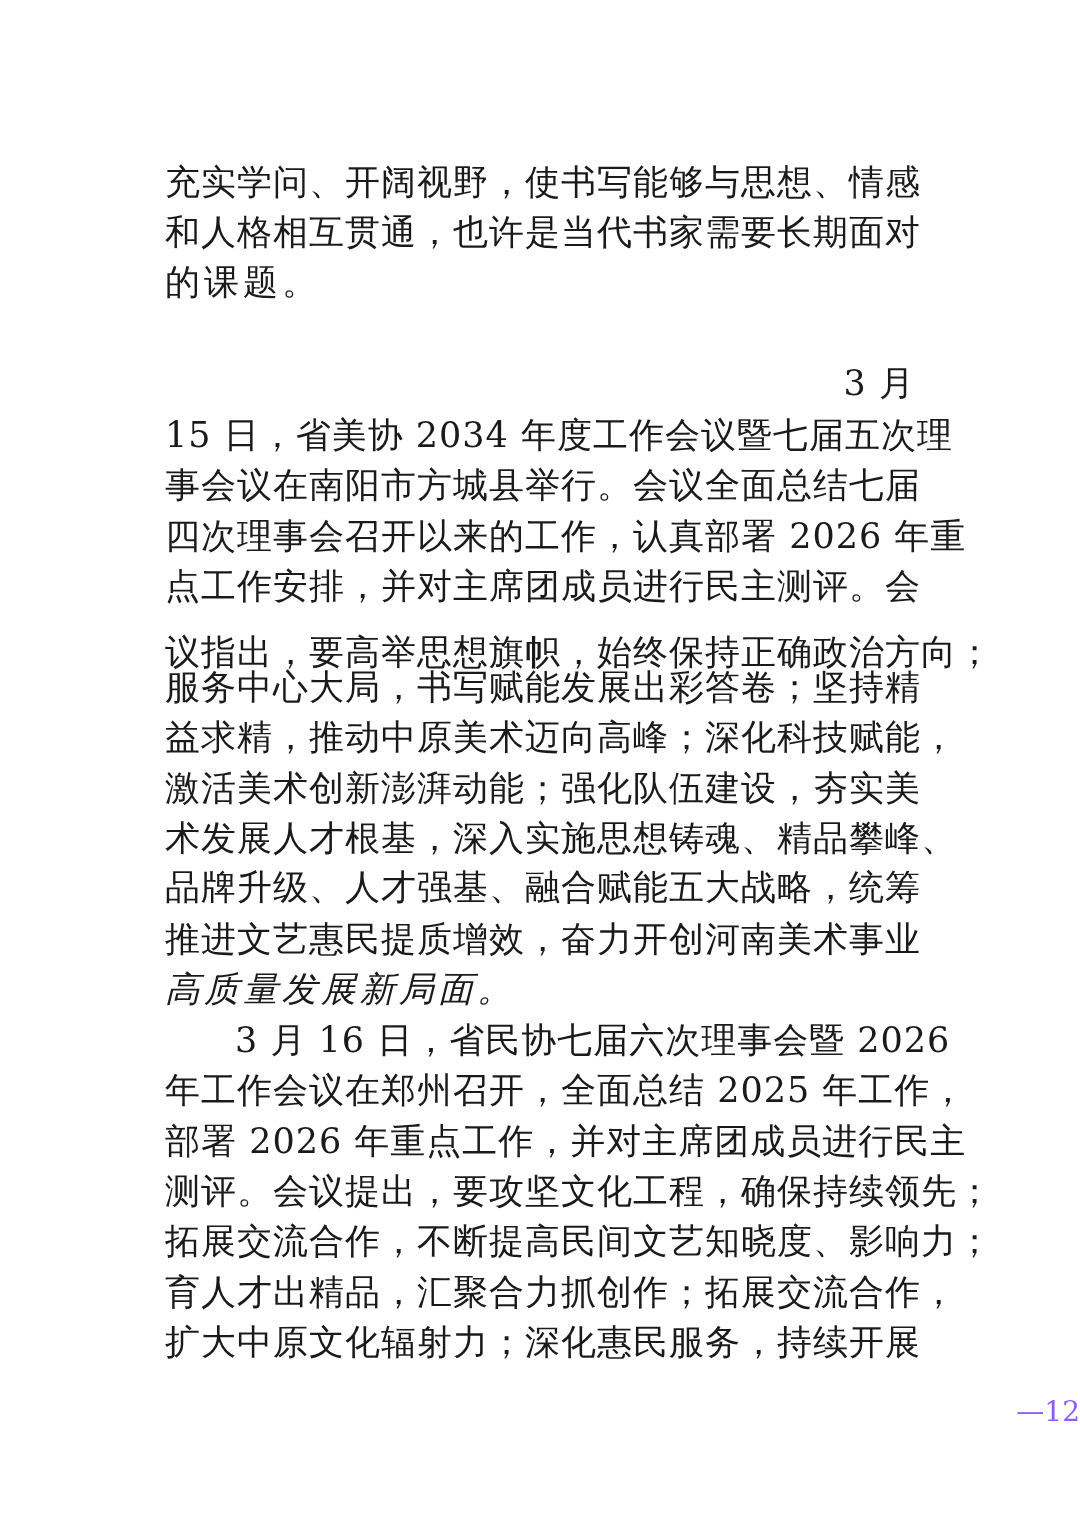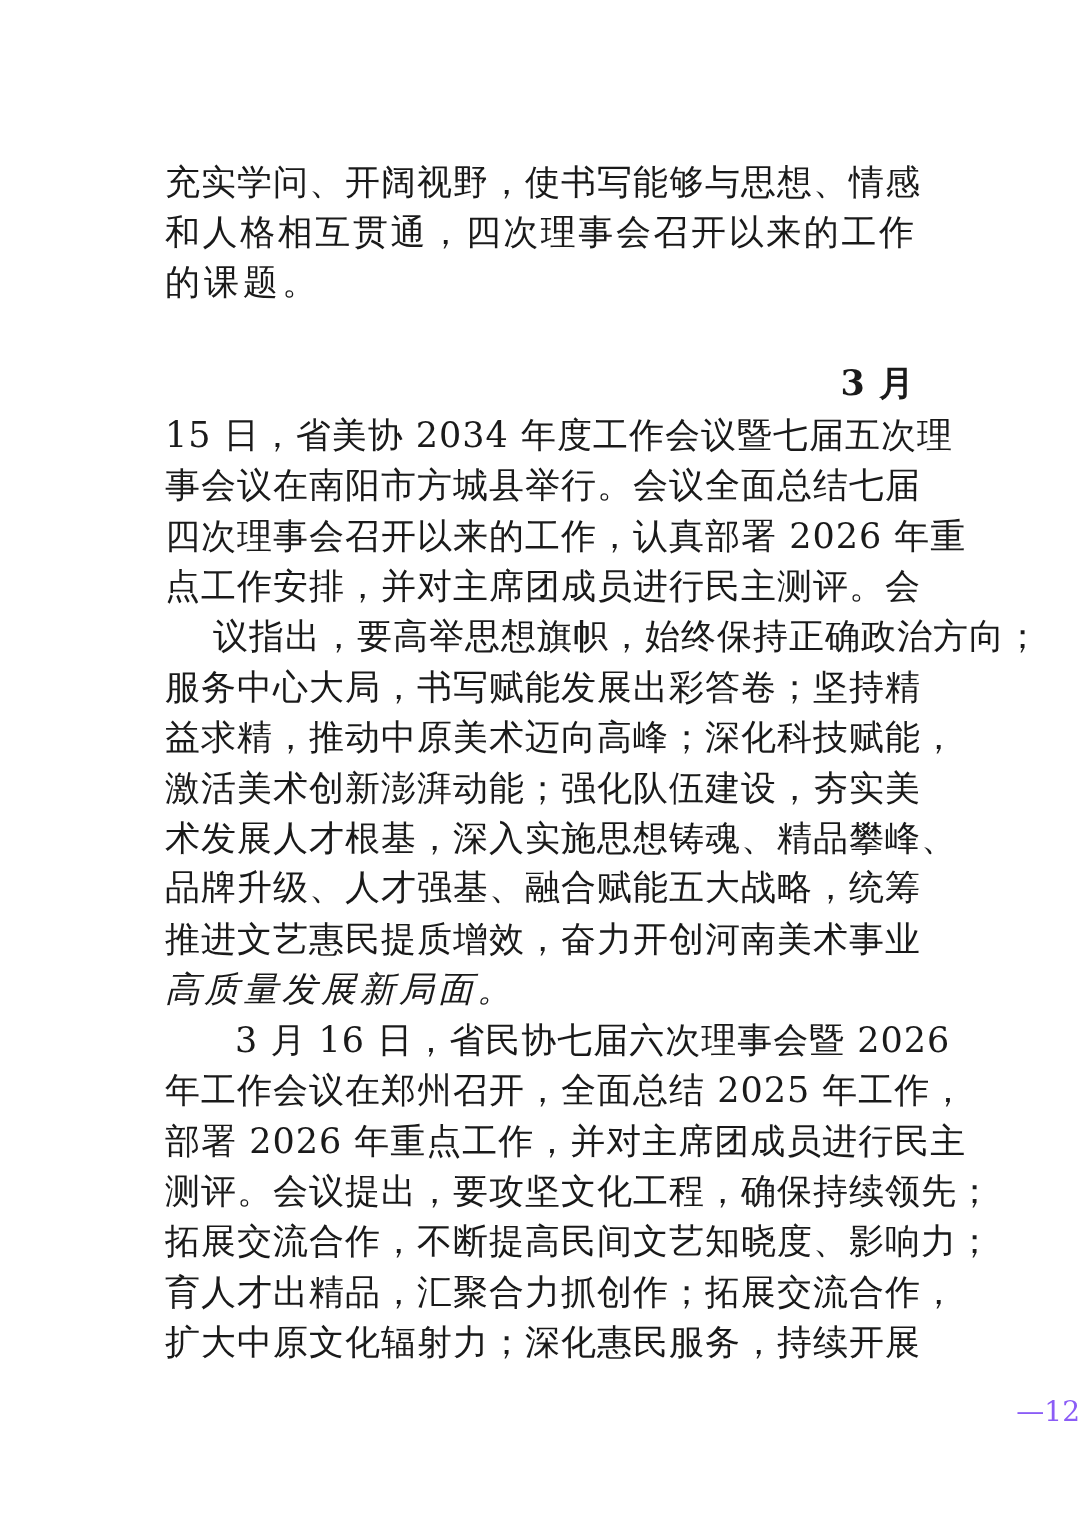--- a/index.html
+++ b/index.html
@@ -42,21 +42,21 @@
       left: 235px;
       width: 680px;
     }
     .heading {
       font-weight: bold;
       font-family: "DejaVu Sans", "Liberation Sans", sans-serif;
       letter-spacing: 1px;
     }
     .date-lead {
       float: right;
-      font-weight: bold;
+      font-weight: normal;
     }
     .page-number {
       position: absolute;
       left: 0;
       width: 1080px;
       top: 1392px;
       height: 40px;
       line-height: 40px;
       font-size: 28px;
       text-align: right;
@@ -64,34 +64,34 @@
       padding-left: 28px;
     }
   </style>
 </head>
 <body>
 
 <div class="page">
 
   <div>
     <div class="line" style="top:157px;">充实学问、开阔视野，使书写能够与思想、情感</div>
-    <div class="line" style="top:207px;">和人格相互贯通，四次理事会召开以来的工作</div>
+    <div class="line" style="top:207px;">和人格相互贯通，也许是当代书家需要长期面对</div>
     <div class="line last" style="top:257px;">的课题。</div>
   </div>
 
   <div class="line indent" style="top:358px; text-align-last:left;">
     <span class="date-lead">3 月</span>
   </div>
 
   <div>
     <div class="line" style="top:410px;">15 日，省美协 2034 年度工作会议暨七届五次理</div>
     <div class="line" style="top:460px;">事会议在南阳市方城县举行。会议全面总结七届</div>
     <div class="line" style="top:511px;">四次理事会召开以来的工作，认真部署 2026 年重</div>
     <div class="line" style="top:561px;">点工作安排，并对主席团成员进行民主测评。会</div>
-    <div class="line" style="top:611px;margin-left:48px;">议指出，要高举思想旗帜，始终保持正确政治方向；</div>
+    <div class="line" style="top:627px;">议指出，要高举思想旗帜，始终保持正确政治方向；</div>
     <div class="line" style="top:662px;">服务中心大局，书写赋能发展出彩答卷；坚持精</div>
     <div class="line" style="top:712px;">益求精，推动中原美术迈向高峰；深化科技赋能，</div>
     <div class="line" style="top:763px;">激活美术创新澎湃动能；强化队伍建设，夯实美</div>
     <div class="line" style="top:813px;">术发展人才根基，深入实施思想铸魂、精品攀峰、</div>
     <div class="line" style="top:862px;">品牌升级、人才强基、融合赋能五大战略，统筹</div>
     <div class="line" style="top:914px;">推进文艺惠民提质增效，奋力开创河南美术事业</div>
     <div class="line last" style="top:964px;font-style:italic;">高质量发展新局面。</div>
   </div>
 
   <div>

